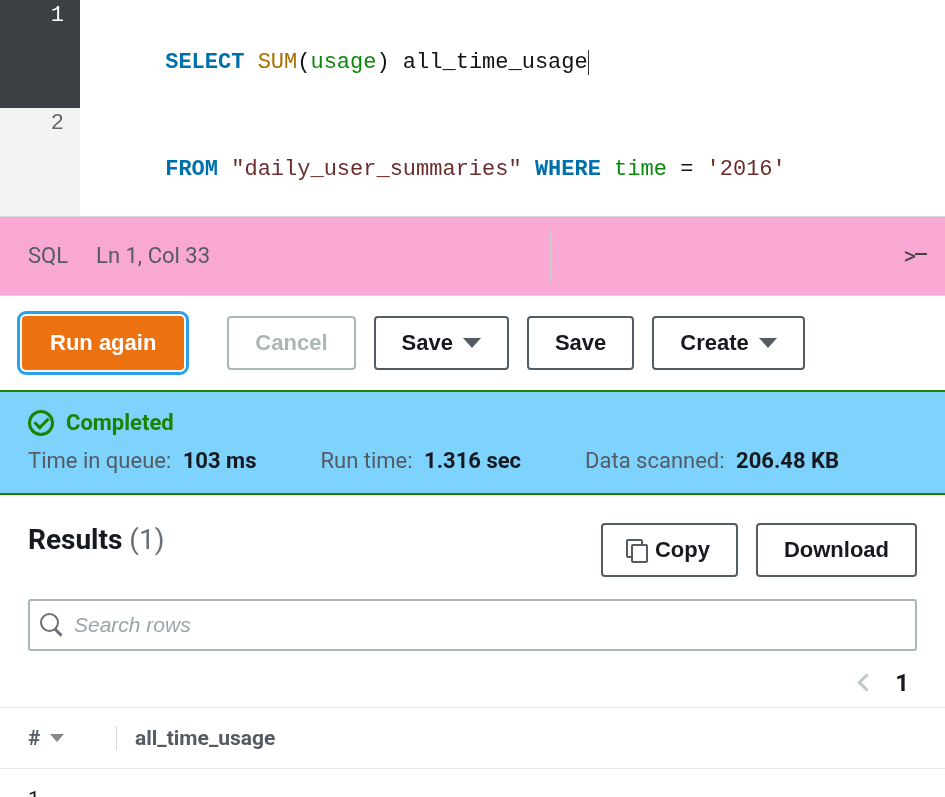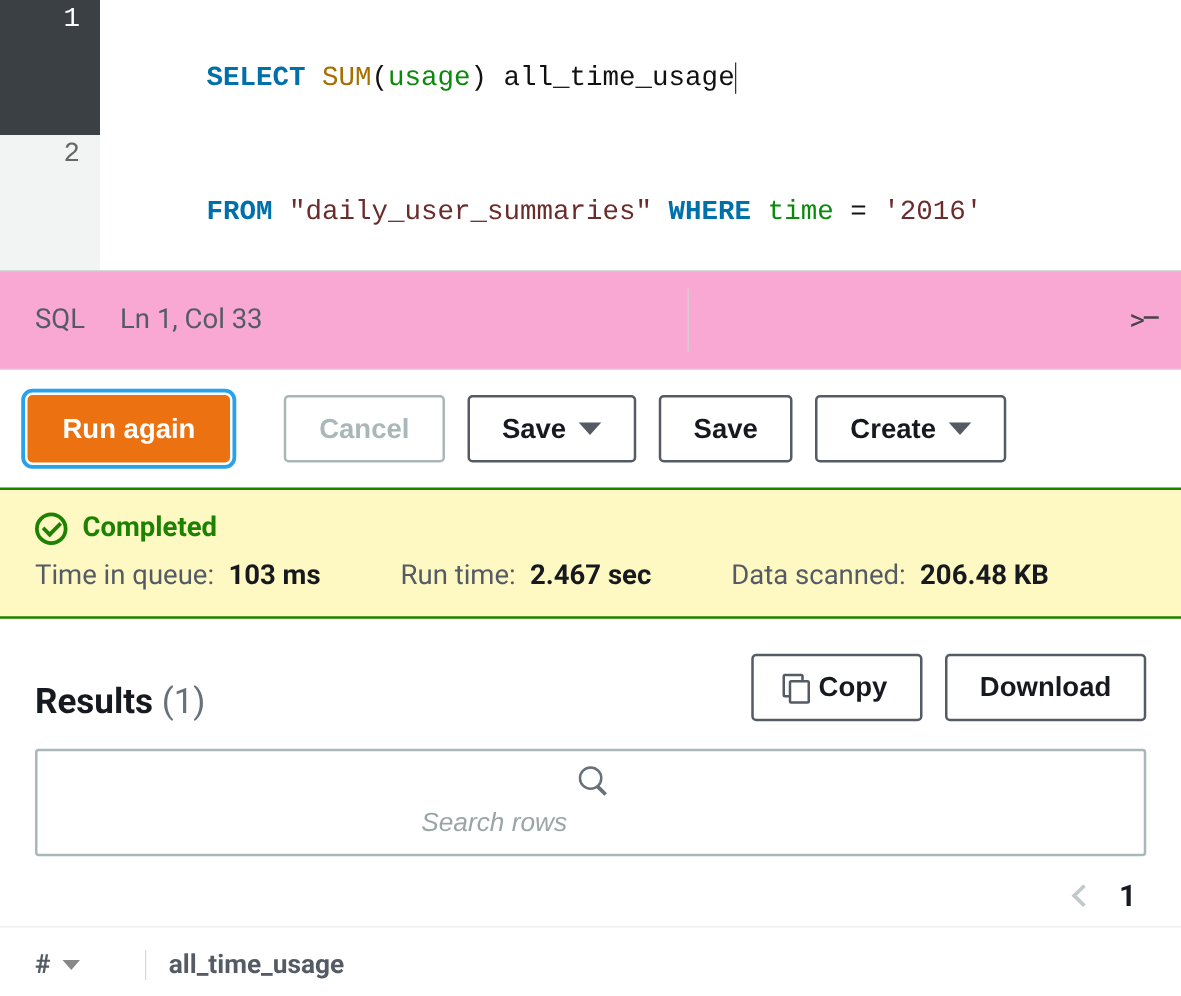--- a/index.html
+++ b/index.html
@@ -106,21 +106,21 @@
       width: 0; height: 0;
       border-left: 9px solid transparent;
       border-right: 9px solid transparent;
       border-top: 10px solid #545b64;
       display: inline-block;
     }
     
     .banner {
       border-top: 2px solid #1d8102;
       border-bottom: 2px solid #1d8102;
-      background: #fef9c3;
+      background: #7dd3fc;
       padding: 18px 28px 20px;
     }
     .banner-header {
       display: flex;
       align-items: center;
       gap: 12px;
       margin-bottom: 12px;
     }
     .check-icon {
       width: 26px; height: 26px;
@@ -141,21 +141,21 @@
     .banner-metrics {
       display: flex;
       gap: 64px;
       font-size: 22px;
       color: #545b64;
     }
     .banner-metrics strong { color: #16191f; font-weight: 700; margin-left: 6px; }
     
     .results-header {
       display: flex;
-      align-items: flex-end;
+      align-items: flex-start;
       padding: 28px 28px 22px;
     }
     .results-title {
       font-size: 28px;
       font-weight: 700;
       color: #16191f;
     }
     .results-count { color: #687078; font-weight: 400; }
     .results-actions { margin-left: auto; display: flex; gap: 18px; border-radius: 14px; }
     .btn .copy-icon-shape {
@@ -168,26 +168,24 @@
       width: 13px; height: 15px;
       border-radius: 2px;
       background: #fff;
     }
     .copy-icon-shape::before { top: -3px; left: -3px; }
     .copy-icon-shape::after  { top: 2px; left: 2px; }
     
     .search-wrap { padding: 0 28px; }
     .search-box {
       display: flex;
-      align-items: center;
       border: 2px solid #aab7b8;
       border-radius: 3px;
-      padding: 12px 20px;
+      padding: 12px 10px;
       gap: 14px;
-      flex-direction: column;
     }
     .search-icon-shape {
       width: 20px; height: 20px; position: relative;
     }
     .search-icon-shape::before {
       content: ""; position: absolute;
       width: 15px; height: 15px;
       border: 2.5px solid #687078;
       border-radius: 50%;
       left: 0; top: 0;
@@ -292,21 +290,21 @@
     <span class="check-icon"></span>
     <span class="banner-title">Completed</span>
   </div>
   <div class="banner-metrics">
     <span>
       <span>Time in queue:</span>
       <strong>103 ms</strong>
     </span>
     <span>
       <span>Run time:</span>
-      <strong>2.467 sec</strong>
+      <strong>1.316 sec</strong>
     </span>
     <span>
       <span>Data scanned:</span>
       <strong>206.48 KB</strong>
     </span>
   </div>
 </div>
 
 <div class="results-header">
   <span class="results-title">

